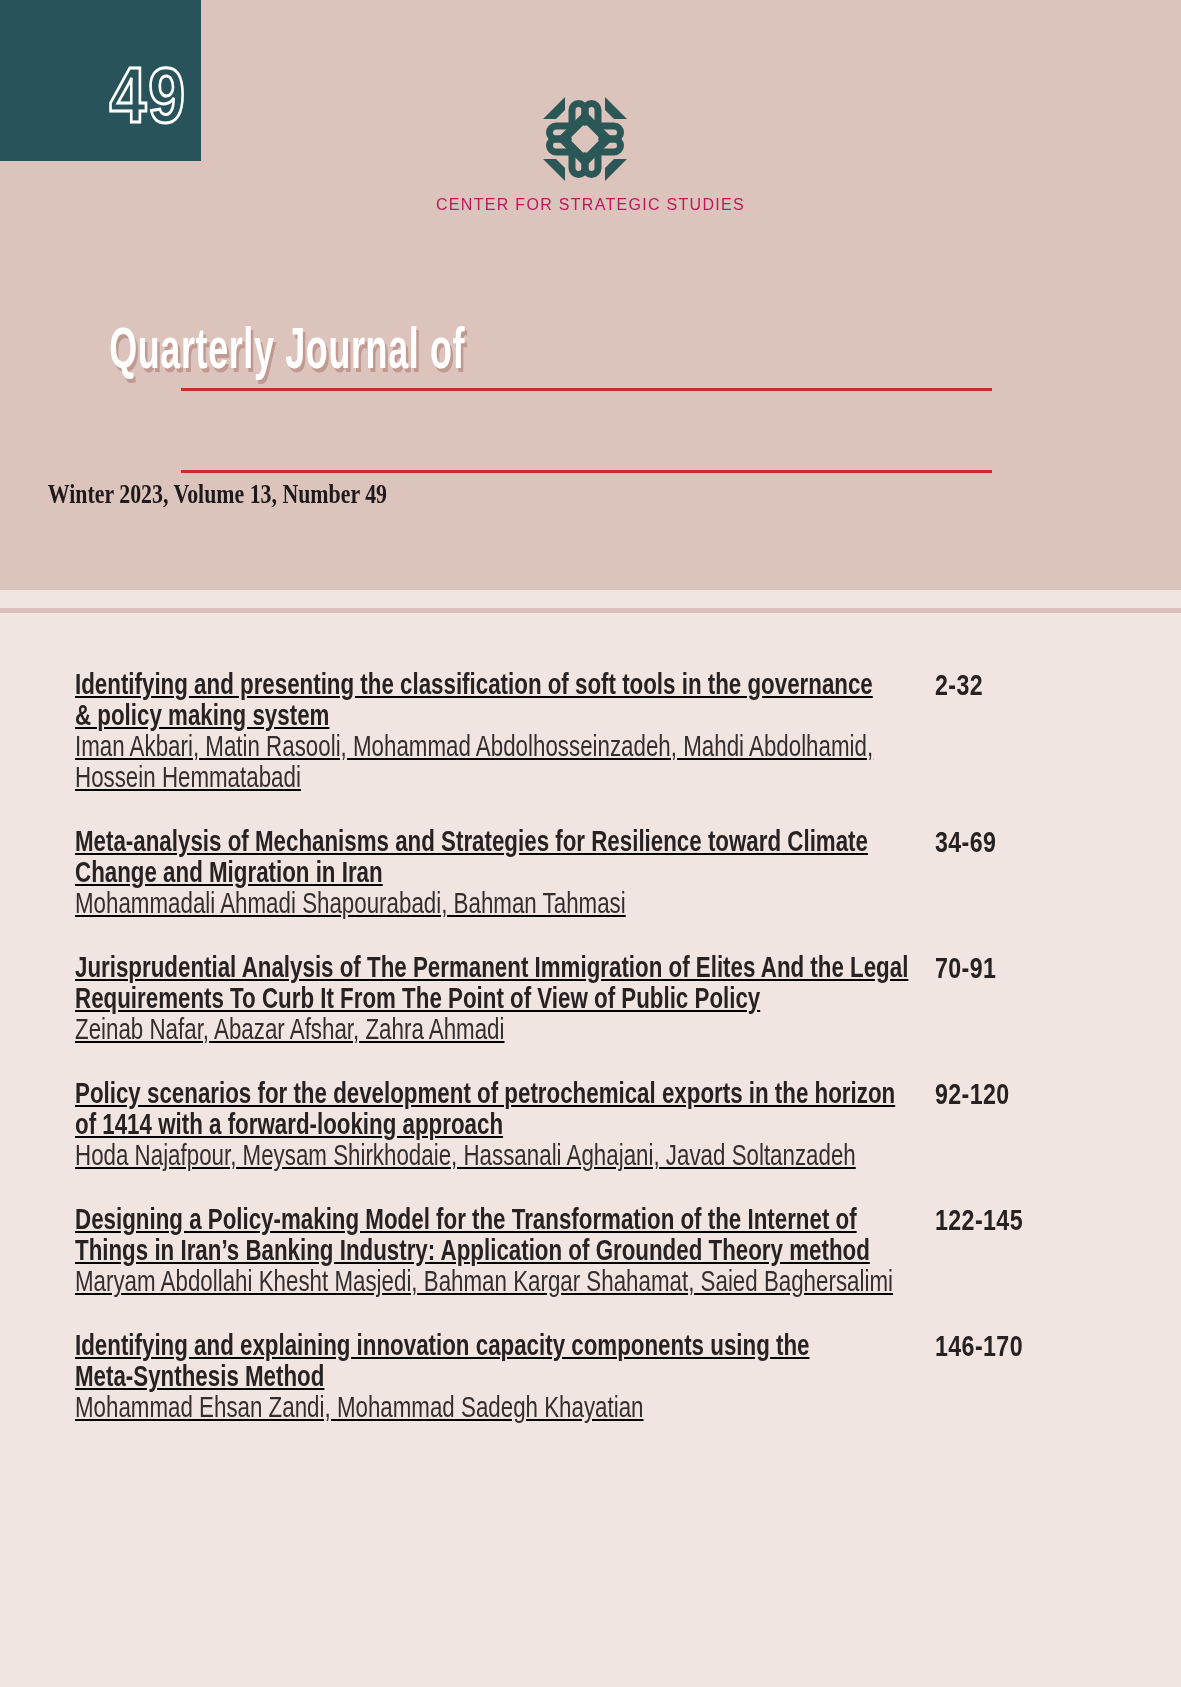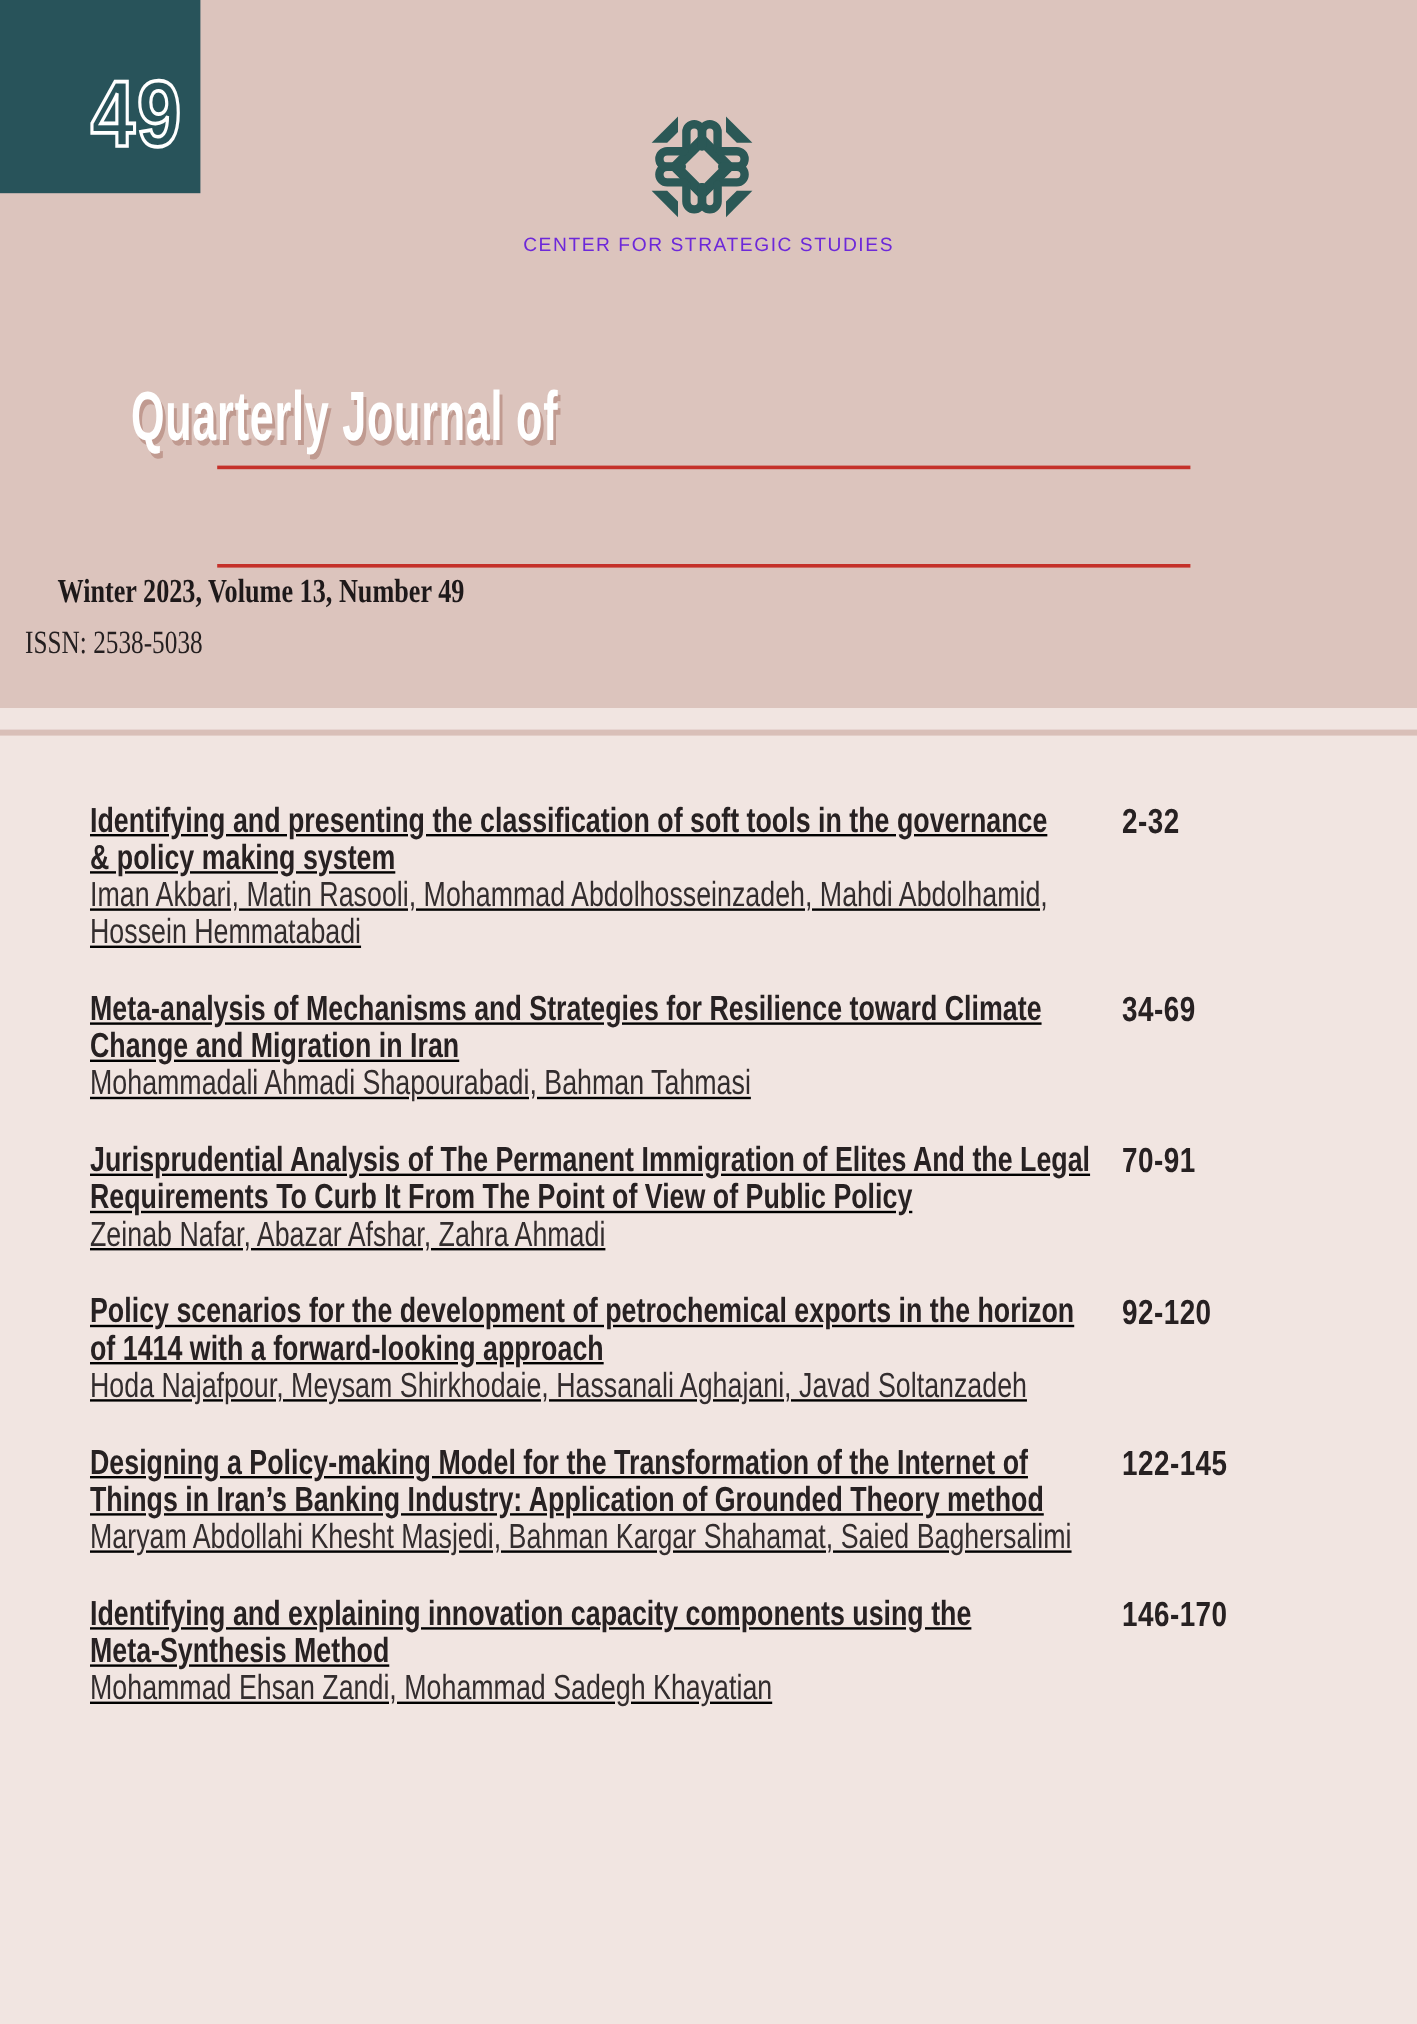--- a/index.html
+++ b/index.html
@@ -5,33 +5,33 @@
   html,body { margin:0; padding:0; }
   .page {
     position:relative; width:1181px; height:1687px; overflow:hidden;
     background:#f1e5e1; font-family:"Liberation Sans", sans-serif;
   }
   
   .bg-top { position:absolute; left:0; top:0; width:100%; height:590px; background:#dcc4bd; }
   .divider-line { position:absolute; left:0; top:608px; width:100%; height:5px; background:#d9bfb8; }
 
   
-  .issue-box { position:absolute; left:0; top:0; width:167px; height:161px; background:#28535a; }
+  .issue-box { position:absolute; left:0; top:0; width:201px; height:161px; background:#28535a; }
   .issue-num {
     position:absolute; right:14px; top:56px;
     font-size:78px; font-weight:bold; line-height:1;
     color:transparent; -webkit-text-stroke:3px #ffffff;
     transform:scaleX(0.85); transform-origin:100% 0;
     letter-spacing:2px;
   }
 
   
   .logo { position:absolute; left:528px; top:82px; width:114px; height:114px; }
   .publisher { position:absolute; left:0; top:196px; width:100%; text-align:center; }
-  .publisher span { font-size:16px; letter-spacing:1.3px; color:#6d28d9; }
+  .publisher span { font-size:16px; letter-spacing:1.3px; color:#be185d; }
 
   
   .center-row { position:absolute; left:0; width:100%; text-align:left; white-space:nowrap; }
   .supertitle { top:316px; }
   .supertitle span {
     display:inline-block; font-size:58px; font-weight:bold; line-height:1.1; color:#ffffff;
     transform:scaleX(0.62); letter-spacing:1px;
     text-shadow:4px 4px 0 #c09a90;
   }
   .rule { position:absolute; left:181px; width:811px; height:3px; background:#c5312a; }
@@ -125,23 +125,20 @@
 
   <div class="rule rule-top"></div>
 
 
   <div class="rule rule-bottom"></div>
 
   <div class="center-row issue-line">
     <span>Winter 2023, Volume 13, Number 49</span>
   </div>
 
-  <div class="center-row issn-line">
-    <span>ISSN: 2538-5038</span>
-  </div>
 
   <div class="toc">
     <div class="entry">
       <div class="cond title-block">
           <div class="line">Identifying and presenting the classification of soft tools in the governance</div>
           <div class="line">&amp; policy making system</div>
         </div>
       <div class="cond authors-block">
           <div class="line">Iman Akbari, Matin Rasooli, Mohammad Abdolhosseinzadeh, Mahdi Abdolhamid,</div>
           <div class="line">Hossein Hemmatabadi</div>

